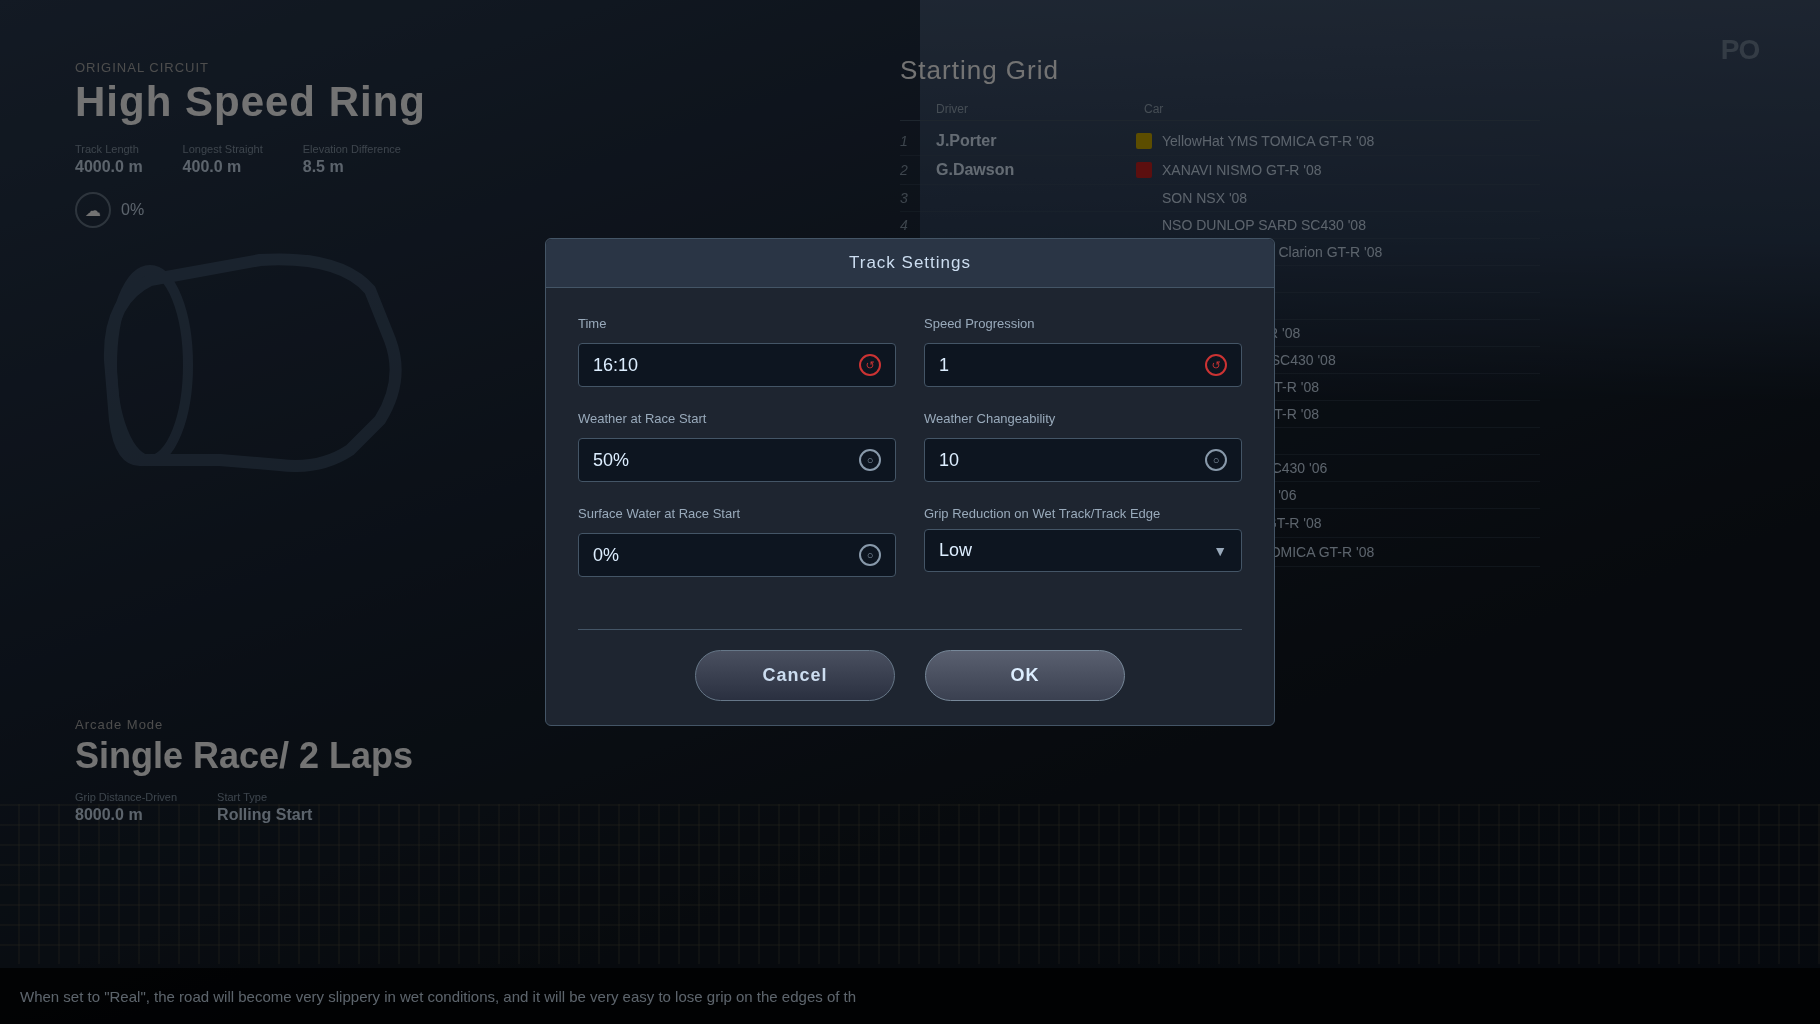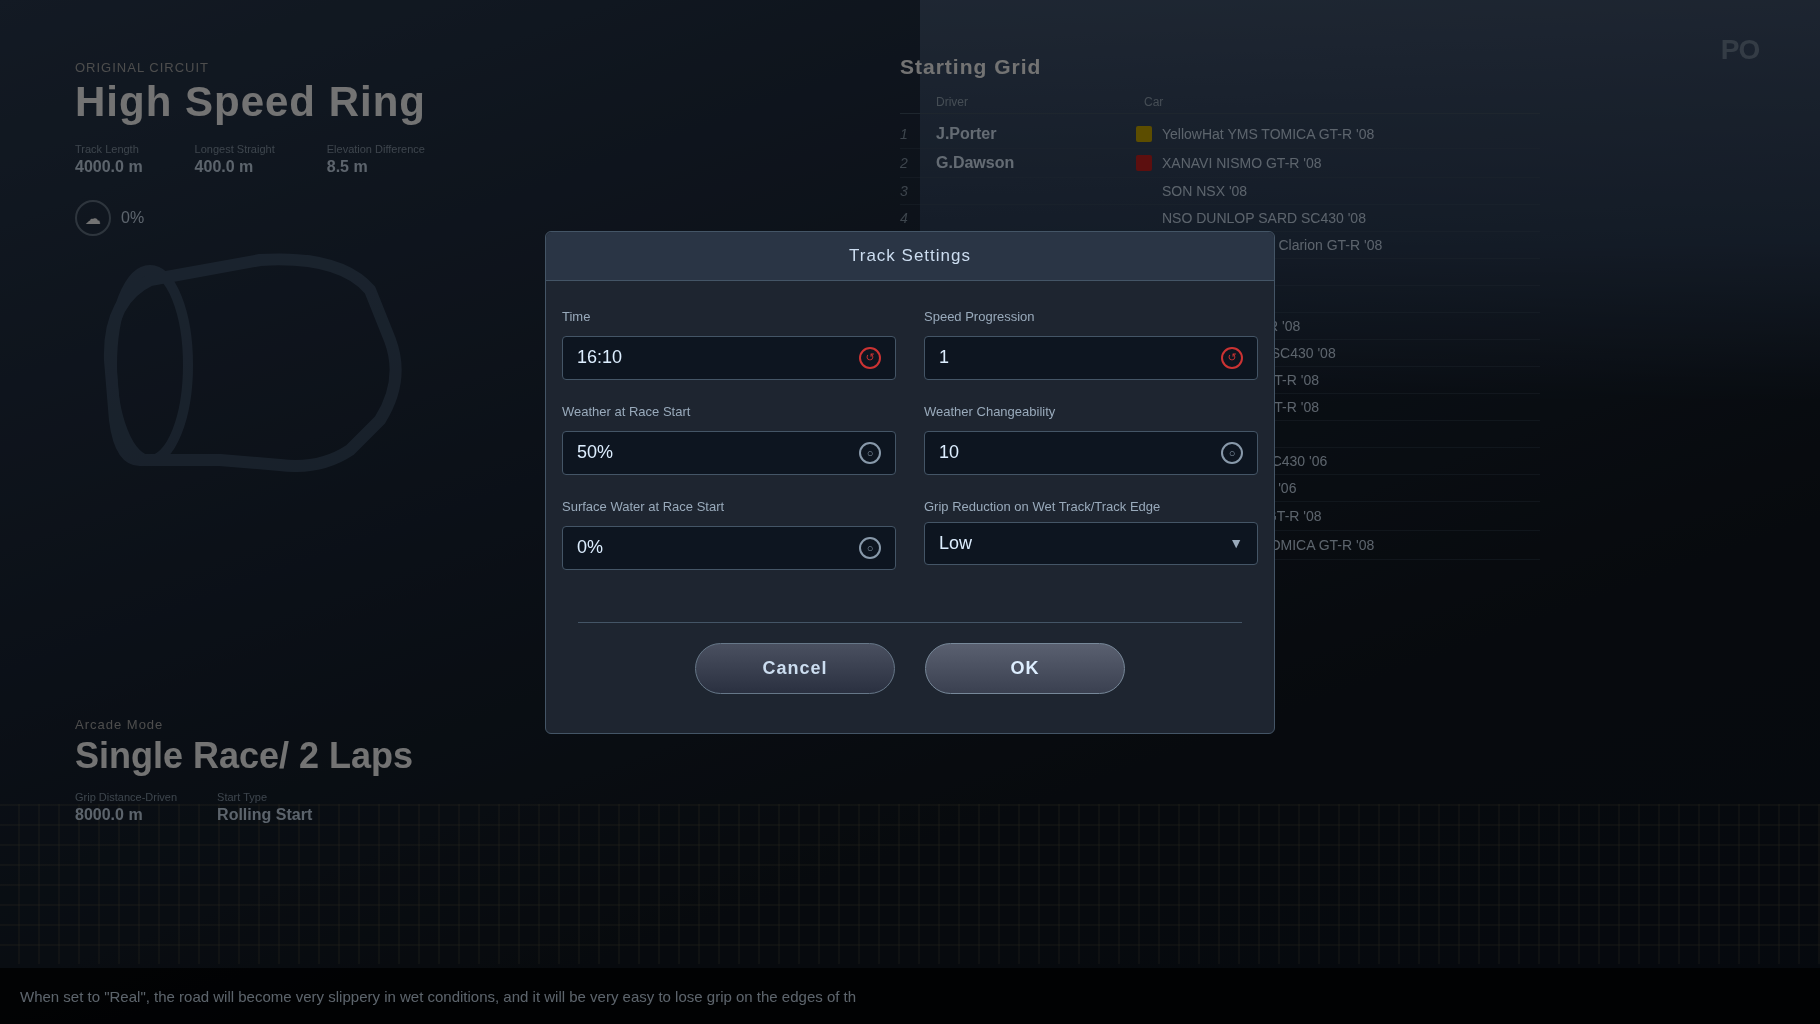--- a/index.html
+++ b/index.html
@@ -87,22 +87,22 @@
       font-size: 42px;
       font-weight: bold;
       color: #fff;
       letter-spacing: 1px;
       line-height: 1.1;
       margin-bottom: 18px;
     }
 
     .track-stats {
       display: flex;
-      gap: 52px;
-      margin-bottom: 24px;
+      gap: 40px;
+      margin-bottom: 16px;
     }
 
     .stat-item {}
 
     .stat-label {
       font-size: 11px;
       color: #8899aa;
       margin-bottom: 3px;
     }
 
@@ -164,22 +164,22 @@
 
     
     .right-panel {
       position: absolute;
       top: 55px;
       right: 280px;
       width: 640px;
     }
 
     .grid-title {
-      font-size: 21px;
-      font-weight: bold;
+      font-size: 26px;
+      font-weight: normal;
       color: #fff;
       margin-bottom: 12px;
       letter-spacing: 1px;
     }
 
     .grid-header {
       display: flex;
       align-items: center;
       padding: 4px 0;
       border-bottom: 1px solid #445566;
@@ -268,21 +268,21 @@
       padding: 14px 24px;
       text-align: center;
       font-size: 17px;
       color: #ccddf0;
       letter-spacing: 1px;
       border-bottom: 1px solid #445566;
       border-radius: 6px 6px 0 0;
     }
 
     .modal-body {
-      padding: 28px 16px;
+      padding: 28px 32px;
     }
 
     .field-row {
       display: flex;
       gap: 28px;
       margin-bottom: 24px;
     }
 
     .field-group {
       flex: 1;
@@ -349,21 +349,21 @@
     .dropdown-arrow {
       font-size: 14px;
       color: #99aabb;
     }
 
     
     .modal-footer {
       display: flex;
       justify-content: center;
       gap: 30px;
-      padding: 20px 32px 39px;
+      padding: 20px 32px 24px;
     }
 
     .btn {
       width: 200px;
       padding: 14px 0;
       border-radius: 30px;
       font-size: 18px;
       font-weight: bold;
       cursor: pointer;
       border: none;

